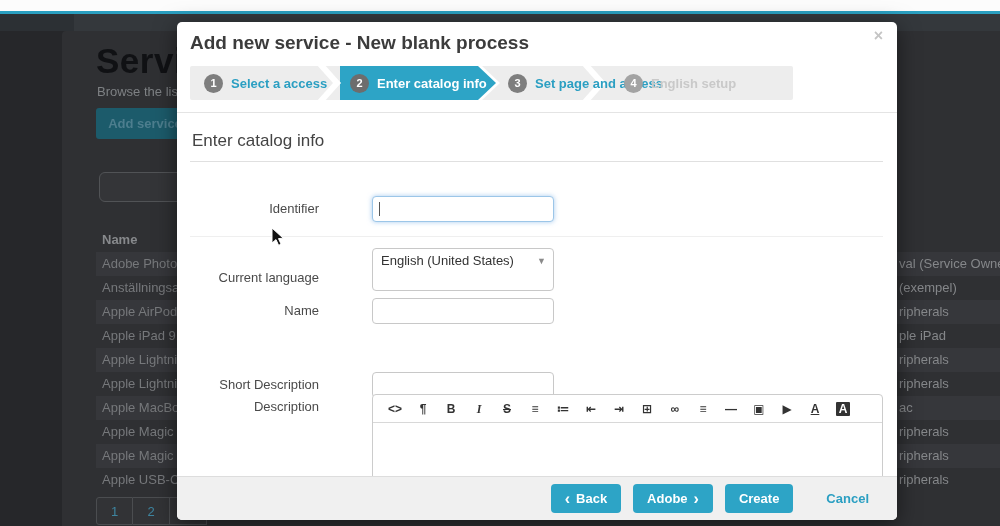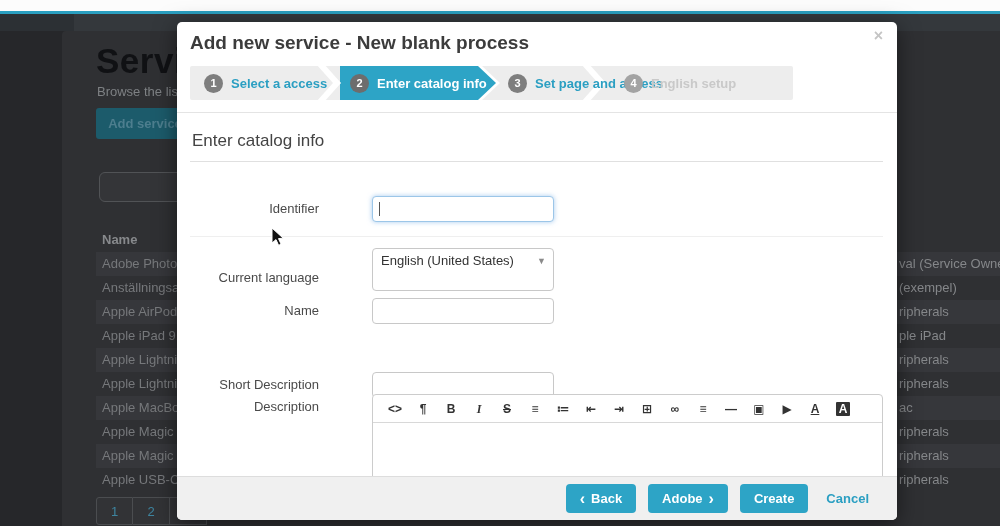--- a/index.html
+++ b/index.html
@@ -73,21 +73,21 @@
   .tb-i { width:28px; text-align:center; font-size:12px; font-weight:bold; color:#333; cursor:pointer; line-height:28px; }
   .tb-i.it { font-style:italic; font-family:"Liberation Serif",serif; }
   .tb-i.strike span { text-decoration:line-through; }
   .tb-i.under span { text-decoration:underline; }
   .tb-i.inv span { background:#333; color:#fff; padding:0 3px; border-radius:1px; }
   .editor-content { height:70px; background:#fff; border-radius:0 0 4px 4px; }
 
   .modal-footer { position:absolute; left:0; right:0; bottom:0; height:44px; background:#f0f0f0; border-top:1px solid #ddd; border-radius:0 0 5px 5px; display:flex; align-items:center; justify-content:flex-end; gap:12px; padding-right:28px; }
   .btn { height:29px; background:#2da4c6; color:#fff; border:none; border-radius:4px; font-size:13px; font-weight:bold; padding:0 14px; font-family:inherit; display:flex; align-items:center; gap:6px; cursor:pointer; }
   .btn .chev-glyph { font-size:16px; line-height:1; font-weight:bold; }
-  .cancel-link { font-size:13px; font-weight:bold; color:#2b9fc2; cursor:pointer; margin-left:6px; }
+  .cancel-link { font-size:13px; font-weight:bold; color:#2b9fc2; cursor:pointer; margin-left:21px; }
 
   .mouse-cursor { position:absolute; left:271px; top:227px; z-index:30; }
 </style>
 </head>
 <body>
 
 <div class="screen">
 
   <div class="top-white"></div>
   <div class="teal-line"></div>

